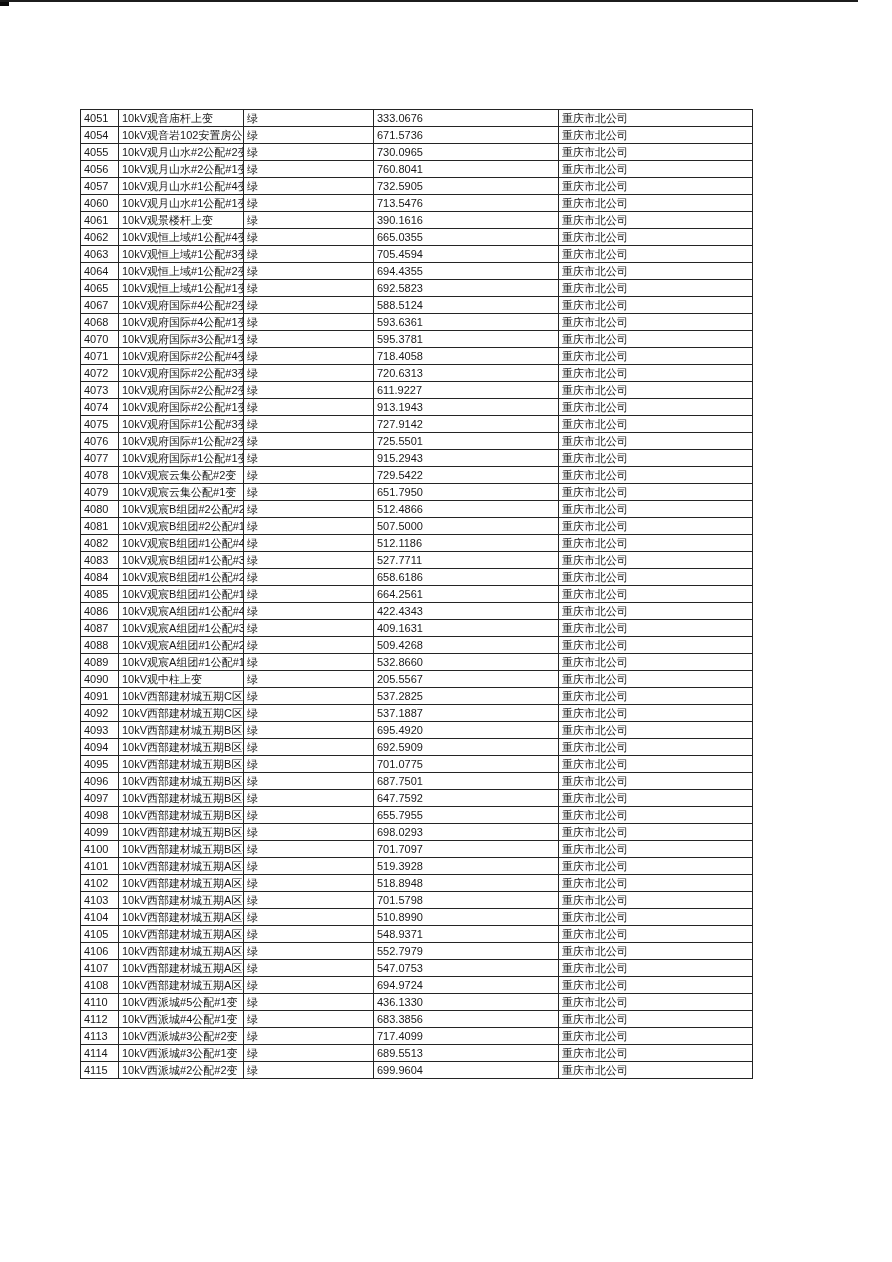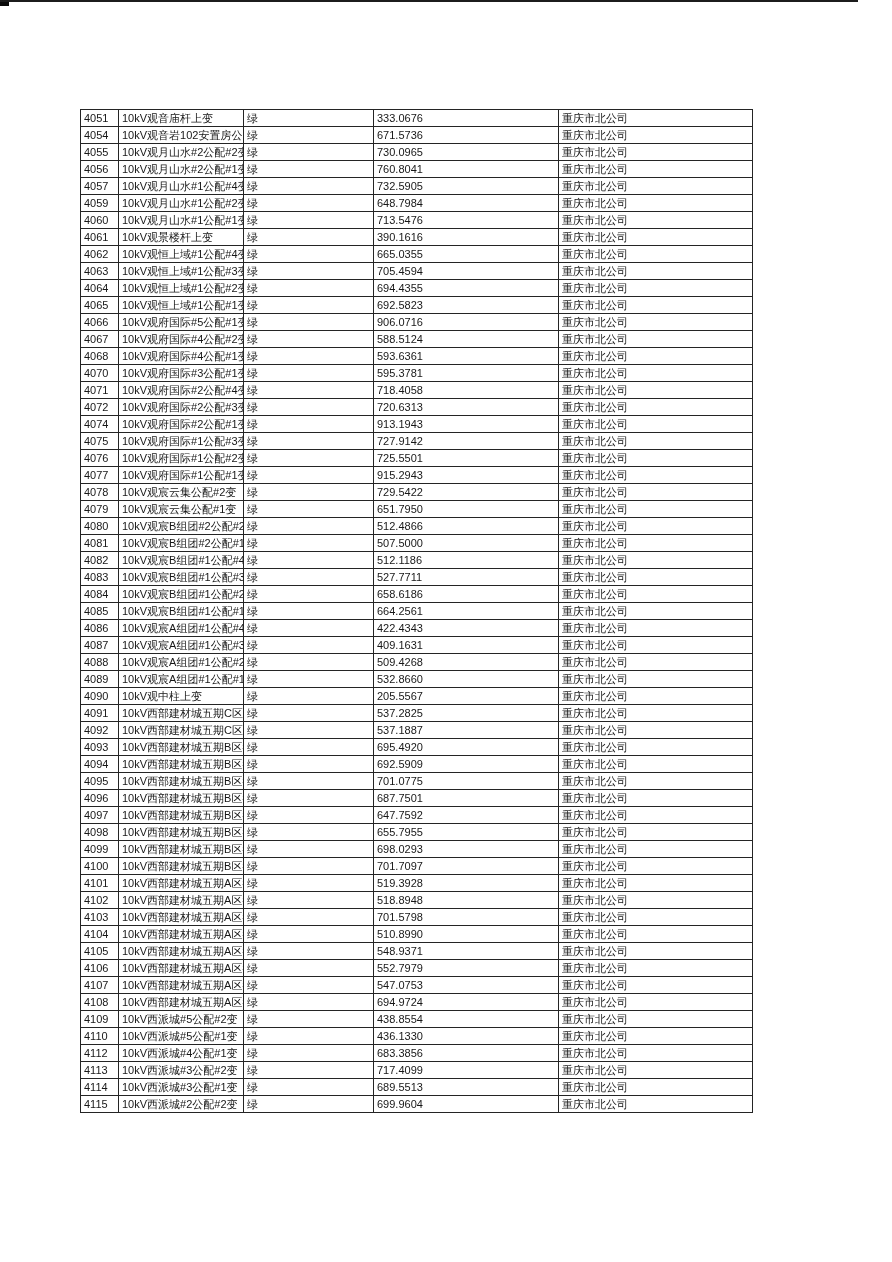--- a/index.html
+++ b/index.html
@@ -91,27 +91,20 @@
           <td class="col-company">重庆市北公司</td>
         </tr>
         <tr>
           <td class="col-id">4057</td>
           <td class="col-name">10kV观月山水#1公配#4变</td>
           <td class="col-status">绿</td>
           <td class="col-value">732.5905</td>
           <td class="col-company">重庆市北公司</td>
         </tr>
         <tr>
-          <td class="col-id">4059</td>
-          <td class="col-name">10kV观月山水#1公配#2变</td>
-          <td class="col-status">绿</td>
-          <td class="col-value">648.7984</td>
-          <td class="col-company">重庆市北公司</td>
-        </tr>
-        <tr>
           <td class="col-id">4060</td>
           <td class="col-name">10kV观月山水#1公配#1变</td>
           <td class="col-status">绿</td>
           <td class="col-value">713.5476</td>
           <td class="col-company">重庆市北公司</td>
         </tr>
         <tr>
           <td class="col-id">4061</td>
           <td class="col-name">10kV观景楼杆上变</td>
           <td class="col-status">绿</td>
@@ -140,27 +133,20 @@
           <td class="col-company">重庆市北公司</td>
         </tr>
         <tr>
           <td class="col-id">4065</td>
           <td class="col-name">10kV观恒上域#1公配#1变</td>
           <td class="col-status">绿</td>
           <td class="col-value">692.5823</td>
           <td class="col-company">重庆市北公司</td>
         </tr>
         <tr>
-          <td class="col-id">4066</td>
-          <td class="col-name">10kV观府国际#5公配#1变</td>
-          <td class="col-status">绿</td>
-          <td class="col-value">906.0716</td>
-          <td class="col-company">重庆市北公司</td>
-        </tr>
-        <tr>
           <td class="col-id">4067</td>
           <td class="col-name">10kV观府国际#4公配#2变</td>
           <td class="col-status">绿</td>
           <td class="col-value">588.5124</td>
           <td class="col-company">重庆市北公司</td>
         </tr>
         <tr>
           <td class="col-id">4068</td>
           <td class="col-name">10kV观府国际#4公配#1变</td>
           <td class="col-status">绿</td>
@@ -182,20 +168,27 @@
           <td class="col-company">重庆市北公司</td>
         </tr>
         <tr>
           <td class="col-id">4072</td>
           <td class="col-name">10kV观府国际#2公配#3变</td>
           <td class="col-status">绿</td>
           <td class="col-value">720.6313</td>
           <td class="col-company">重庆市北公司</td>
         </tr>
         <tr>
+          <td class="col-id">4073</td>
+          <td class="col-name">10kV观府国际#2公配#2变</td>
+          <td class="col-status">绿</td>
+          <td class="col-value">611.9227</td>
+          <td class="col-company">重庆市北公司</td>
+        </tr>
+        <tr>
           <td class="col-id">4074</td>
           <td class="col-name">10kV观府国际#2公配#1变</td>
           <td class="col-status">绿</td>
           <td class="col-value">913.1943</td>
           <td class="col-company">重庆市北公司</td>
         </tr>
         <tr>
           <td class="col-id">4075</td>
           <td class="col-name">10kV观府国际#1公配#3变</td>
           <td class="col-status">绿</td>
@@ -424,27 +417,20 @@
           <td class="col-name">10kV西部建材城五期A区#2变</td>
           <td class="col-status">绿</td>
           <td class="col-value">547.0753</td>
           <td class="col-company">重庆市北公司</td>
         </tr>
         <tr>
           <td class="col-id">4108</td>
           <td class="col-name">10kV西部建材城五期A区#1变</td>
           <td class="col-status">绿</td>
           <td class="col-value">694.9724</td>
-          <td class="col-company">重庆市北公司</td>
-        </tr>
-        <tr>
-          <td class="col-id">4109</td>
-          <td class="col-name">10kV西派城#5公配#2变</td>
-          <td class="col-status">绿</td>
-          <td class="col-value">438.8554</td>
           <td class="col-company">重庆市北公司</td>
         </tr>
         <tr>
           <td class="col-id">4110</td>
           <td class="col-name">10kV西派城#5公配#1变</td>
           <td class="col-status">绿</td>
           <td class="col-value">436.1330</td>
           <td class="col-company">重庆市北公司</td>
         </tr>
         <tr>

